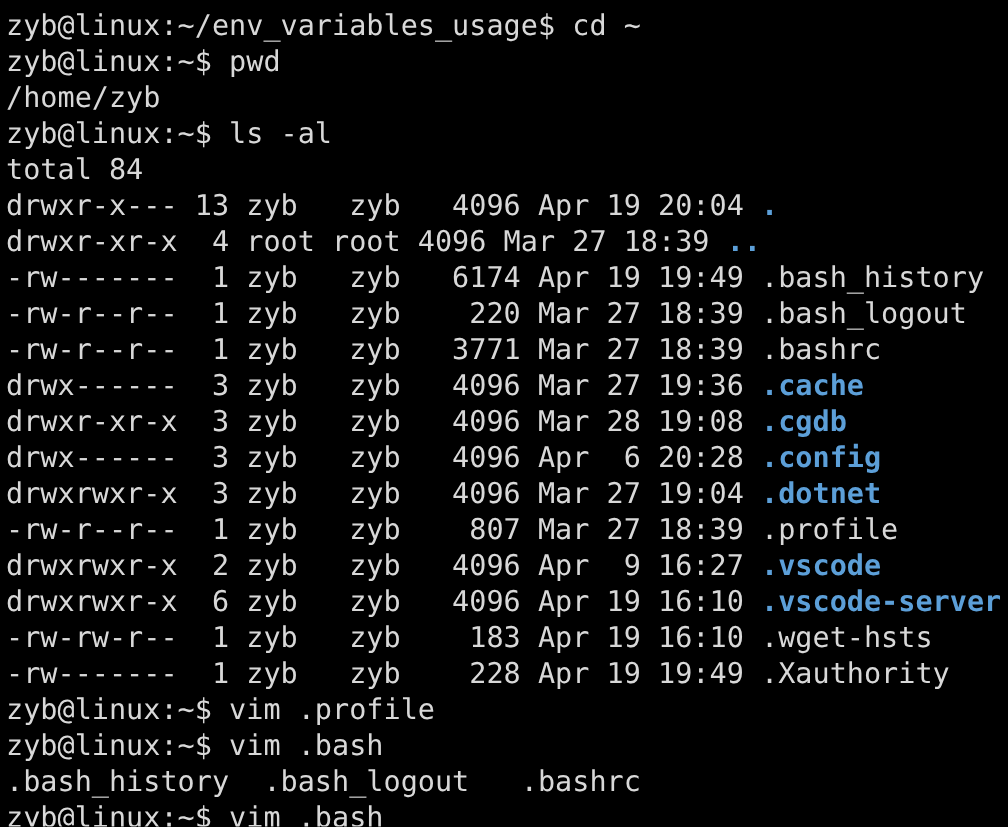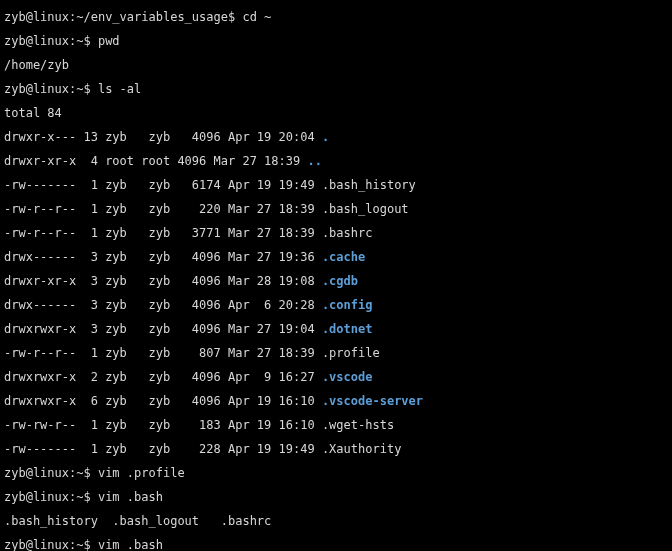--- a/index.html
+++ b/index.html
@@ -13,21 +13,21 @@
     height: 551px;
     overflow: hidden;
     font-family: "DejaVu Sans Mono", "Liberation Mono", monospace;
   }
   #terminal {
     width: 672px;
     height: 551px;
     background: #000000;
     color: #d8d8d8;
     font-family: "DejaVu Sans Mono", "Liberation Mono", monospace;
-    font-size: 12px;
+    font-size: 19px;
     line-height: 24px;
     padding: 5px 0 0 4px;
     box-sizing: border-box;
     white-space: pre;
     letter-spacing: 0px;
     -webkit-font-smoothing: antialiased;
   }
   .line {
     height: 24px;
     white-space: pre;

